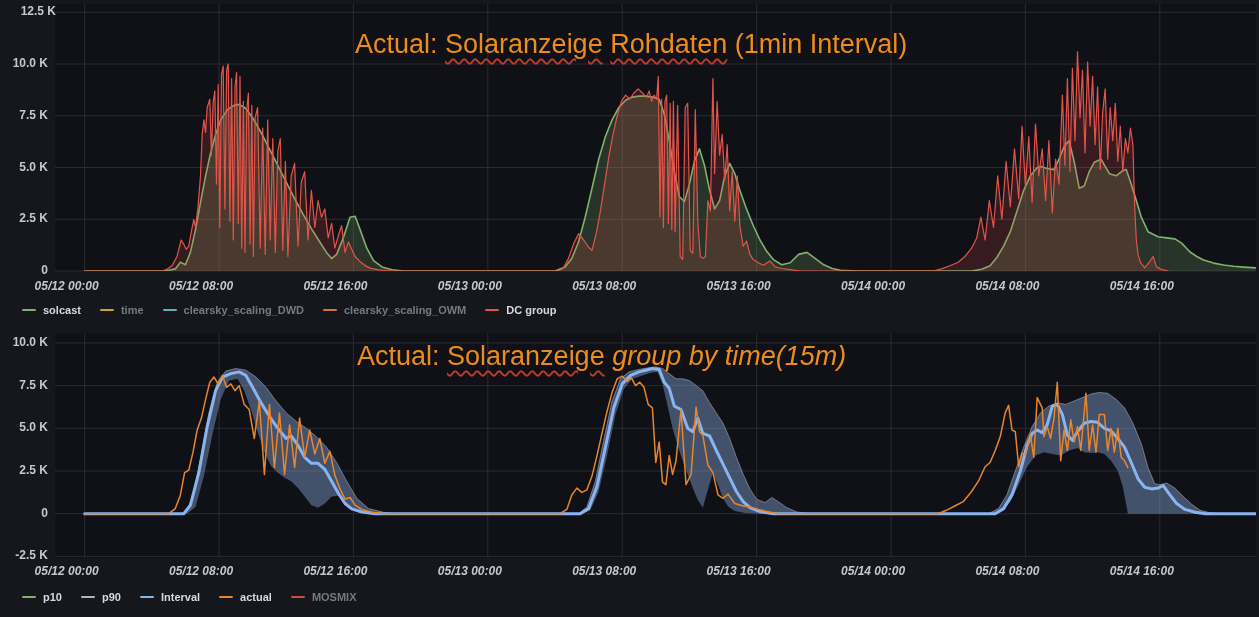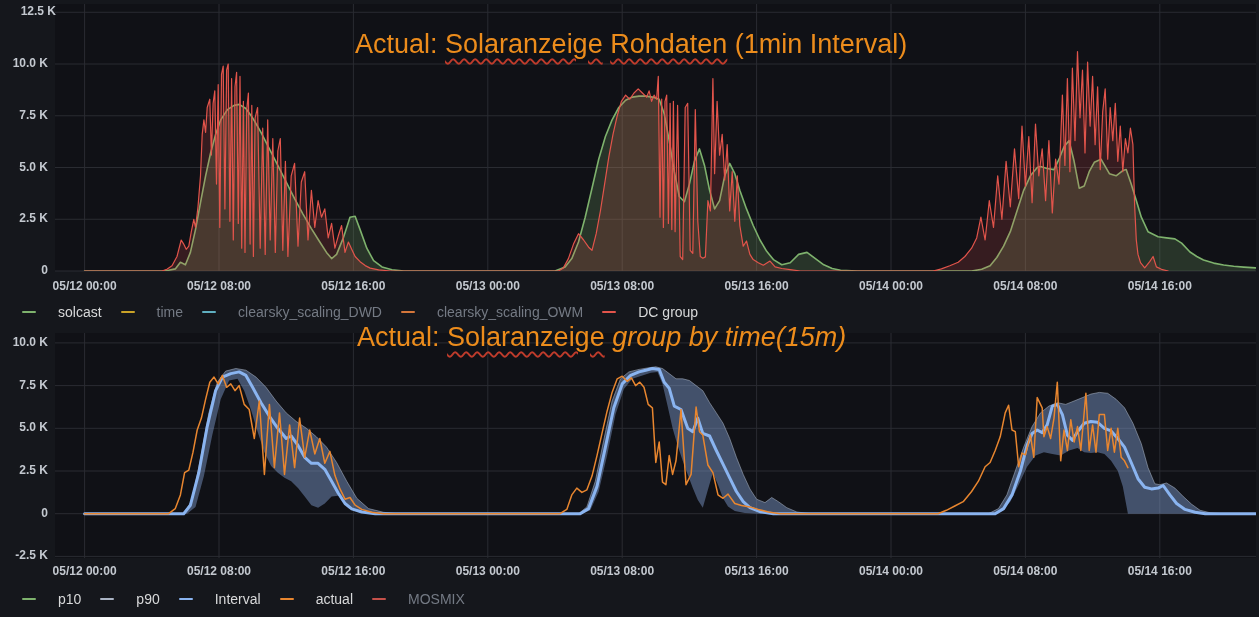--- a/index.html
+++ b/index.html
@@ -1,24 +1,24 @@
 <!DOCTYPE html>
 <html><head>
 <meta charset="utf-8">
 <style>
   html,body{margin:0;padding:0;background:#121418;}
   .stage{position:relative;width:1259px;height:617px;background:#15171c;overflow:hidden;
          font-family:"Liberation Sans", sans-serif;}
   svg{position:absolute;left:0;top:0;}
   .ylab{position:absolute;width:48px;text-align:right;font-size:12px;font-weight:700;
         color:#c3c8cf;letter-spacing:0;}
-  .xlab{position:absolute;width:100px;text-align:center;font-size:12px;font-weight:700;
-        color:#c3c8cf;}
+  .xlab{position:absolute;width:100px;font-size:12px;font-weight:700;
+        color:#c3c8cf;font-style:italic;}
   .legend{position:absolute;display:flex;align-items:center;gap:19px;left:22px;}
-  .legend .item{display:flex;align-items:center;gap:22px;cursor:pointer;font-size:14px;font-weight:400;}
+  .legend .item{display:flex;align-items:center;gap:7px;cursor:pointer;font-size:11px;font-weight:700;}
   .legend .dash{width:14px;height:2.5px;border-radius:1px;display:inline-block;}
   .legend .on{color:#d8d9da;}
   .legend .off{color:#747a84;}
   .chart-title{position:absolute;font-size:27px;color:#ec8c1c;white-space:pre;}
   .chart-title .wavy{text-decoration-line:underline;text-decoration-style:wavy;
         text-decoration-color:#bf3b2b;text-decoration-thickness:2px;text-underline-offset:5px;}
   .chart-title .it{font-style:italic;}
 </style>
 </head>
 <body>
@@ -69,21 +69,21 @@
       <line x1="891.0000000000001" y1="333" x2="891.0000000000001" y2="558" stroke="#2a2c32" stroke-width="1"></line>
       <line x1="1025.4" y1="333" x2="1025.4" y2="558" stroke="#2a2c32" stroke-width="1"></line>
       <line x1="1159.8" y1="333" x2="1159.8" y2="558" stroke="#2a2c32" stroke-width="1"></line>
       <path d="M84.6,513.7L183.7,513.7L192.1,500.0L200.5,459.0L208.9,412.9L217.3,382.2L225.7,371.1L235.8,368.5L245.9,370.2L256.0,377.1L266.0,387.3L276.1,401.0L286.2,412.9L296.3,421.5L306.4,428.3L316.4,436.8L326.5,447.1L336.6,462.5L346.7,481.2L356.8,498.3L368.5,508.6L383.6,512.3L397.1,513.7L578.5,513.7L586.9,506.9L595.3,481.2L603.7,440.3L612.1,401.0L620.5,378.8L628.9,371.9L639.0,369.4L649.1,367.7L655.8,366.8L662.5,368.5L669.2,373.6L676.0,378.8L682.7,378.8L689.4,380.5L696.1,385.6L702.8,390.7L709.6,402.7L716.3,412.9L723.0,423.2L729.7,438.5L736.4,457.3L743.2,474.4L749.9,488.9L756.6,499.2L765.0,502.6L771.7,497.5L778.4,501.7L786.8,507.7L796.9,512.0L810.4,513.7L988.4,513.7L998.5,508.6L1006.9,494.9L1015.3,471.0L1023.7,447.1L1032.1,426.6L1040.5,412.9L1048.9,406.1L1057.3,402.7L1065.7,404.4L1074.1,401.0L1082.5,397.6L1090.9,394.1L1099.3,392.4L1107.7,393.3L1116.1,399.3L1124.5,407.8L1132.9,423.2L1141.3,443.7L1148.0,467.6L1154.8,483.8L1159.8,484.7L1166.5,483.0L1174.9,488.1L1183.3,496.6L1191.7,504.3L1200.1,510.3L1210.2,512.8L1223.6,513.7L1255.6,513.7L1255.6,513.7L1127.9,513.7L1122.8,486.4L1117.8,471.0L1111.1,460.8L1104.4,453.9L1097.6,452.2L1090.9,453.1L1084.2,452.2L1077.5,447.9L1069.1,450.5L1060.7,455.6L1052.3,453.9L1043.9,452.2L1035.5,455.6L1027.1,466.7L1018.7,484.7L1010.3,501.7L1001.9,511.1L993.5,513.7L758.3,513.7L744.8,513.0L734.8,511.1L728.0,506.5L723.0,498.3L718.0,484.7L712.9,472.7L707.9,489.8L702.8,507.7L697.8,500.0L692.8,488.1L687.7,474.4L682.7,460.8L677.6,445.4L672.6,428.3L667.6,406.1L662.5,383.9L657.5,371.9L650.8,372.8L642.4,375.4L632.3,378.8L623.9,389.0L615.5,414.6L607.1,455.6L598.7,491.5L590.3,510.3L581.9,513.7L373.6,513.7L360.1,512.0L351.7,508.6L345.0,502.6L338.3,495.8L331.6,496.6L324.8,503.5L318.1,507.7L311.4,505.2L304.7,496.6L298.0,488.1L291.2,481.2L284.5,477.8L277.8,472.7L271.1,465.9L264.4,452.2L257.6,431.7L250.9,409.5L244.2,390.7L237.5,378.8L229.1,380.5L220.7,399.3L212.3,435.1L203.9,476.1L195.5,506.9L187.1,513.7L84.6,513.7Z" fill="rgba(130,160,210,0.45)" clip-path="url(#clip1)"></path>
       <path d="M84.6,513.7L183.7,513.7L192.1,500.0L200.5,459.0L208.9,412.9L217.3,382.2L225.7,371.1L235.8,368.5L245.9,370.2L256.0,377.1L266.0,387.3L276.1,401.0L286.2,412.9L296.3,421.5L306.4,428.3L316.4,436.8L326.5,447.1L336.6,462.5L346.7,481.2L356.8,498.3L368.5,508.6L383.6,512.3L397.1,513.7L578.5,513.7L586.9,506.9L595.3,481.2L603.7,440.3L612.1,401.0L620.5,378.8L628.9,371.9L639.0,369.4L649.1,367.7L655.8,366.8L662.5,368.5L669.2,373.6L676.0,378.8L682.7,378.8L689.4,380.5L696.1,385.6L702.8,390.7L709.6,402.7L716.3,412.9L723.0,423.2L729.7,438.5L736.4,457.3L743.2,474.4L749.9,488.9L756.6,499.2L765.0,502.6L771.7,497.5L778.4,501.7L786.8,507.7L796.9,512.0L810.4,513.7L988.4,513.7L998.5,508.6L1006.9,494.9L1015.3,471.0L1023.7,447.1L1032.1,426.6L1040.5,412.9L1048.9,406.1L1057.3,402.7L1065.7,404.4L1074.1,401.0L1082.5,397.6L1090.9,394.1L1099.3,392.4L1107.7,393.3L1116.1,399.3L1124.5,407.8L1132.9,423.2L1141.3,443.7L1148.0,467.6L1154.8,483.8L1159.8,484.7L1166.5,483.0L1174.9,488.1L1183.3,496.6L1191.7,504.3L1200.1,510.3L1210.2,512.8L1223.6,513.7L1255.6,513.7" fill="none" stroke="#AAB4C4" stroke-opacity="0.55" stroke-width="1" clip-path="url(#clip1)"></path>
       <path d="M84.6,513.7L183.7,513.7L190.4,505.2L198.8,472.7L207.2,426.6L215.6,390.7L222.4,377.1L230.8,373.6L239.2,371.9L245.9,375.4L252.6,387.3L261.0,402.7L269.4,416.3L277.8,428.3L286.2,438.5L291.2,436.0L298.0,445.4L304.7,457.3L311.4,463.3L318.1,463.3L324.8,469.3L331.6,481.2L338.3,493.2L345.0,503.5L351.7,508.9L361.8,512.0L375.2,513.7L580.2,513.7L588.6,508.6L597.0,486.4L605.4,447.1L613.8,407.8L622.2,383.9L630.6,375.4L639.0,371.9L645.7,370.2L652.4,368.5L659.2,369.4L664.2,382.2L669.2,388.2L674.3,406.1L681.0,409.5L687.7,428.3L692.8,431.7L697.8,418.1L702.8,433.4L709.6,436.0L716.3,450.5L723.0,464.2L729.7,477.8L736.4,491.5L743.2,501.7L749.9,507.7L760.0,511.7L773.4,513.7L995.2,513.7L1003.6,508.6L1012.0,494.9L1020.4,471.0L1027.1,445.4L1032.1,433.4L1037.2,430.0L1042.2,432.6L1047.2,424.9L1052.3,406.1L1057.3,404.4L1062.4,414.6L1067.4,435.1L1072.4,440.3L1077.5,431.7L1084.2,423.2L1090.9,421.5L1097.6,422.3L1104.4,428.3L1111.1,430.9L1117.8,438.5L1124.5,447.1L1131.2,462.5L1138.0,478.7L1144.7,487.2L1151.4,488.9L1158.1,488.1L1163.2,485.5L1169.9,494.9L1176.6,503.5L1185.0,509.4L1195.1,512.3L1205.2,513.7L1255.6,513.7" fill="none" stroke="#8AB4F0" stroke-width="3" stroke-linejoin="round" stroke-linecap="round" clip-path="url(#clip1)"></path>
       <path d="M84.6,513.7L168.6,513.7L175.3,508.6L180.4,494.9L184.6,472.7L188.8,470.1L193.0,452.2L197.2,430.0L201.4,418.1L205.6,399.3L209.8,382.2L214.0,377.1L218.2,383.9L222.4,375.4L226.6,387.3L230.8,383.9L235.0,390.7L239.2,385.6L244.2,404.4L249.2,409.5L254.3,438.5L259.3,401.0L264.4,474.4L269.4,404.4L274.4,467.6L279.5,412.9L284.5,474.4L289.6,424.9L294.6,467.6L299.6,418.1L304.7,457.3L309.7,430.0L314.8,453.9L319.8,438.5L324.8,463.3L329.9,451.4L334.9,475.3L340.0,488.9L345.0,499.2L350.0,497.5L355.1,505.2L361.8,509.4L371.9,512.3L383.6,513.7L560.0,513.7L566.8,509.4L571.8,494.9L576.8,488.1L581.9,492.4L586.9,489.8L592.0,476.1L597.0,455.6L602.0,433.4L607.1,411.2L612.1,392.4L617.2,378.8L622.2,376.2L627.2,381.3L631.4,377.9L635.6,385.6L639.8,382.2L644.0,387.3L648.2,404.4L652.4,407.8L655.8,462.5L659.2,442.0L662.5,482.1L665.9,484.7L669.2,455.6L672.6,474.4L676.0,460.8L681.0,409.5L686.0,484.7L691.1,474.4L696.1,407.0L699.5,431.7L702.8,435.1L707.9,465.0L712.9,472.7L718.0,494.9L723.0,498.3L728.0,494.1L734.8,503.5L741.5,505.5L749.9,506.9L758.3,509.4L768.4,512.0L780.1,513.7L938.0,513.7L946.4,510.3L954.8,506.0L963.2,501.7L971.6,491.5L978.4,481.2L985.1,466.7L990.1,462.5L995.2,450.5L1000.2,436.8L1005.2,412.9L1008.6,405.2L1012.0,430.0L1015.3,431.7L1018.7,466.7L1022.0,453.1L1025.4,454.8L1030.4,435.1L1033.8,457.3L1037.2,397.6L1042.2,407.8L1043.9,436.8L1047.2,426.6L1050.6,438.5L1054.0,418.1L1057.3,382.2L1060.7,460.8L1064.0,430.0L1067.4,450.5L1070.8,419.8L1074.1,442.0L1077.5,426.6L1080.8,450.5L1085.9,393.3L1089.2,450.5L1092.6,424.9L1096.0,452.2L1099.3,414.6L1104.4,414.6L1107.7,450.5L1111.1,428.3L1114.4,452.2L1117.8,428.3L1121.2,457.3L1124.5,460.8L1127.9,467.6" fill="none" stroke="#E8862F" stroke-width="1.5" stroke-linejoin="round" stroke-linecap="round" clip-path="url(#clip1)"></path>
     </svg>
 
   <div id="title-0" class="chart-title" style="left:355px;top:29px;text-align:center;"><span class="">Actual: </span><span class="wavy ">Solaranzeige</span><span class=""> </span><span class="wavy ">Rohdaten</span><span class=""> (1min Interval)</span></div>
-  <div id="title-1" class="chart-title" style="left:357px;top:322px;"><span class="">Actual: </span><span class="wavy ">Solaranzeige</span><span class=""> </span><span class="it">group by time(15m)</span></div>
+  <div id="title-1" class="chart-title" style="left:357px;top:341px;"><span class="">Actual: </span><span class="wavy ">Solaranzeige</span><span class=""> </span><span class="it">group by time(15m)</span></div>
 
   <div id="ylabels-0">
       <div class="ylab" style="left: 0px; top: 263px;">0</div>
       <div class="ylab" style="left: 0px; top: 211.256px;">2.5 K</div>
       <div class="ylab" style="left: 0px; top: 159.512px;">5.0 K</div>
       <div class="ylab" style="left: 0px; top: 107.767px;">7.5 K</div>
       <div class="ylab" style="left: 0px; top: 56.0233px;">10.0 K</div>
       <div class="ylab" style="left: 8px; top: 4.27907px;">12.5 K</div>
     </div>
   <div id="xlabels-0">

